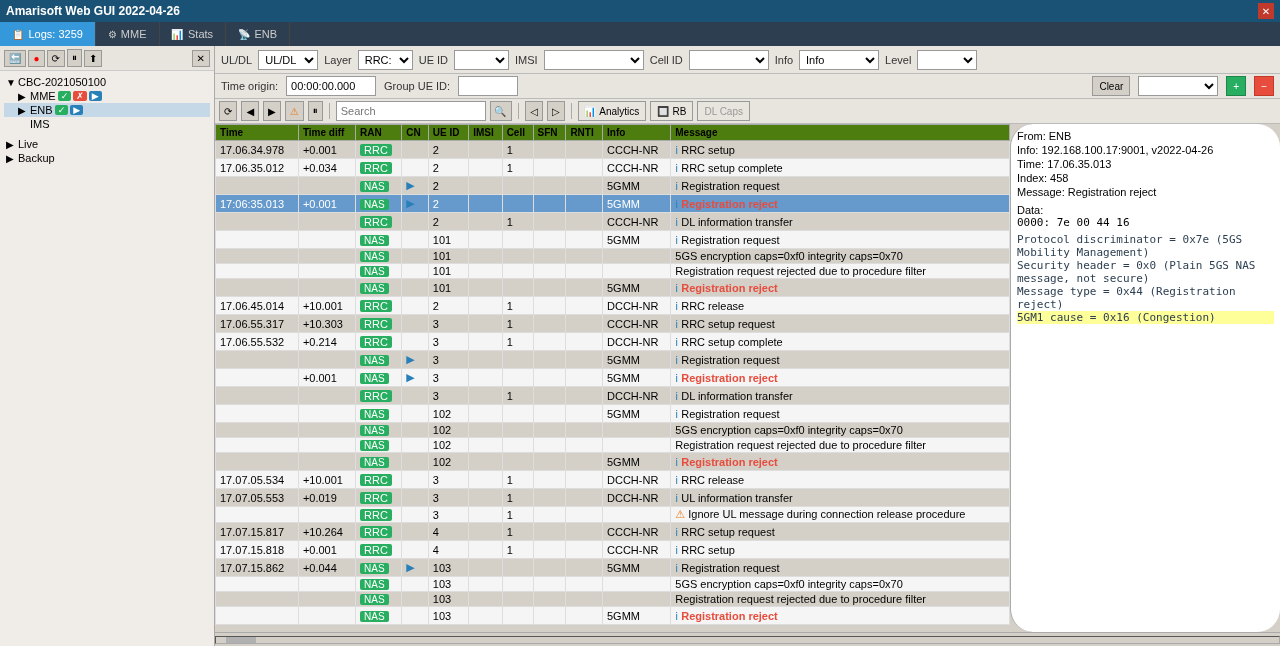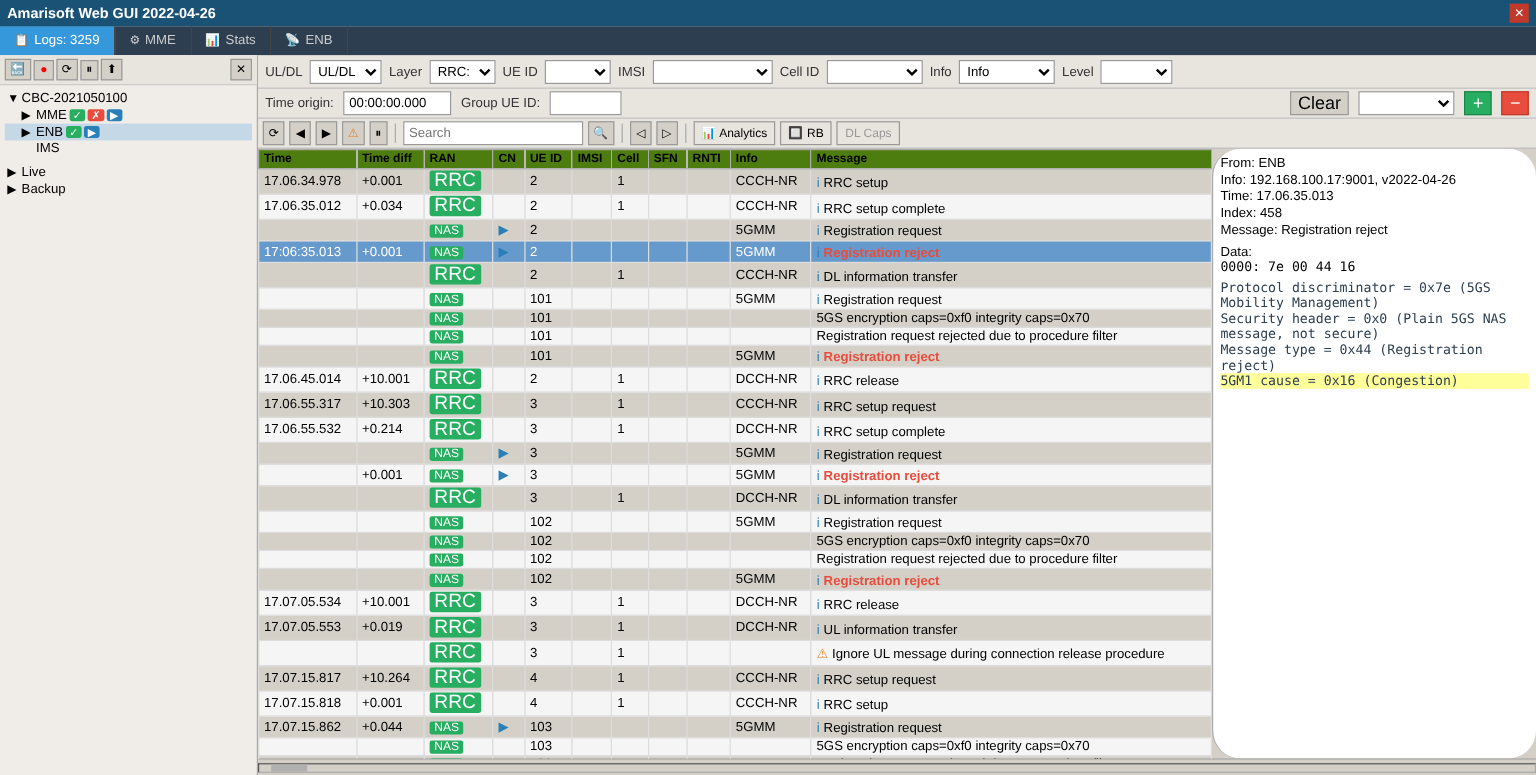--- a/index.html
+++ b/index.html
@@ -33,21 +33,21 @@
     .badge-blue { background: #2980b9; color: white; border-radius: 2px; padding: 0 3px; font-size: 9px; }
     .indented { padding-left: 14px; }
 
     
     #content { flex: 1; display: flex; flex-direction: column; overflow: hidden; }
 
     
     #top-toolbar { background: #e8e4de; border-bottom: 1px solid #bbb; padding: 3px 6px; display: flex; align-items: center; gap: 6px; flex-wrap: wrap; min-height: 28px; }
     .toolbar-select { height: 20px; font-size: 11px; background: white; border: 1px solid #999; padding: 0 2px; }
     .toolbar-label { font-size: 11px; color: #333; }
-    .toolbar-btn { height: 20px; font-size: 15px; background: #d4d0c8; border: 1px solid #999; padding: 0 6px; cursor: pointer; }
+    .toolbar-btn { height: 20px; font-size: 10px; background: #d4d0c8; border: 1px solid #999; padding: 0 6px; cursor: pointer; }
     .toolbar-input { height: 20px; font-size: 11px; border: 1px solid #999; padding: 0 4px; width: 80px; }
 
     
     #second-toolbar { background: #e8e4de; border-bottom: 1px solid #bbb; padding: 2px 6px; display: flex; align-items: center; gap: 8px; }
 
     
     #log-toolbar { background: #e8e4de; border-bottom: 1px solid #bbb; padding: 2px 4px; display: flex; align-items: center; gap: 4px; }
     .log-btn { height: 20px; font-size: 10px; background: #d4d0c8; border: 1px solid #999; padding: 0 4px; cursor: pointer; display: flex; align-items: center; gap: 2px; }
     .search-input { height: 20px; width: 150px; font-size: 11px; border: 1px solid #999; padding: 0 4px; }
     .analytics-btn { background: #e8e4de; border: 1px solid #999; height: 20px; padding: 0 6px; font-size: 10px; cursor: pointer; display: flex; align-items: center; gap: 2px; }
@@ -55,21 +55,21 @@
     .dl-cap-btn { background: #e8e4de; border: 1px solid #999; height: 20px; padding: 0 6px; font-size: 10px; cursor: pointer; color: #999; }
 
     
     #table-container { flex: 1; display: flex; overflow: hidden; }
     #log-table-wrapper { flex: 1; overflow: auto; }
     #log-table { border-collapse: collapse; width: 100%; font-size: 11px; }
     #log-table th { background: #4d7c0f; border: 1px solid #aaa; padding: 2px 4px; text-align: left; position: sticky; top: 0; white-space: nowrap; font-weight: bold; font-size: 10px; }
     #log-table td { border: 1px solid #ddd; padding: 1px 4px; white-space: nowrap; }
     .row-highlight { background: #6699cc !important; color: white; }
     .row-normal:nth-child(even) { background: #f5f5f5; }
-    .tag-rrc { background: #27ae60; color: white; padding: 0 4px; border-radius: 2px; font-size: 16px; }
+    .tag-rrc { background: #27ae60; color: white; padding: 0 4px; border-radius: 2px; font-size: 11px; }
     .tag-nas { background: #27ae60; color: white; padding: 0 4px; border-radius: 2px; font-size: 10px; }
     .info-icon { color: #2980b9; font-size: 11px; }
     .warn-icon { color: #e67e22; font-size: 11px; }
     .msg-reject { color: #e74c3c; font-weight: bold; }
 
     
     #right-panel { width: 270px; background: #fff; border-left: 1px solid #aaa; font-size: 11px; padding: 6px; overflow-y: auto; flex-shrink: 0; border-radius: 23px; }
     #right-panel .panel-line { margin-bottom: 2px; }
     .data-section { margin-top: 6px; }
     .data-hex { font-family: monospace; font-size: 11px; color: #000; }

